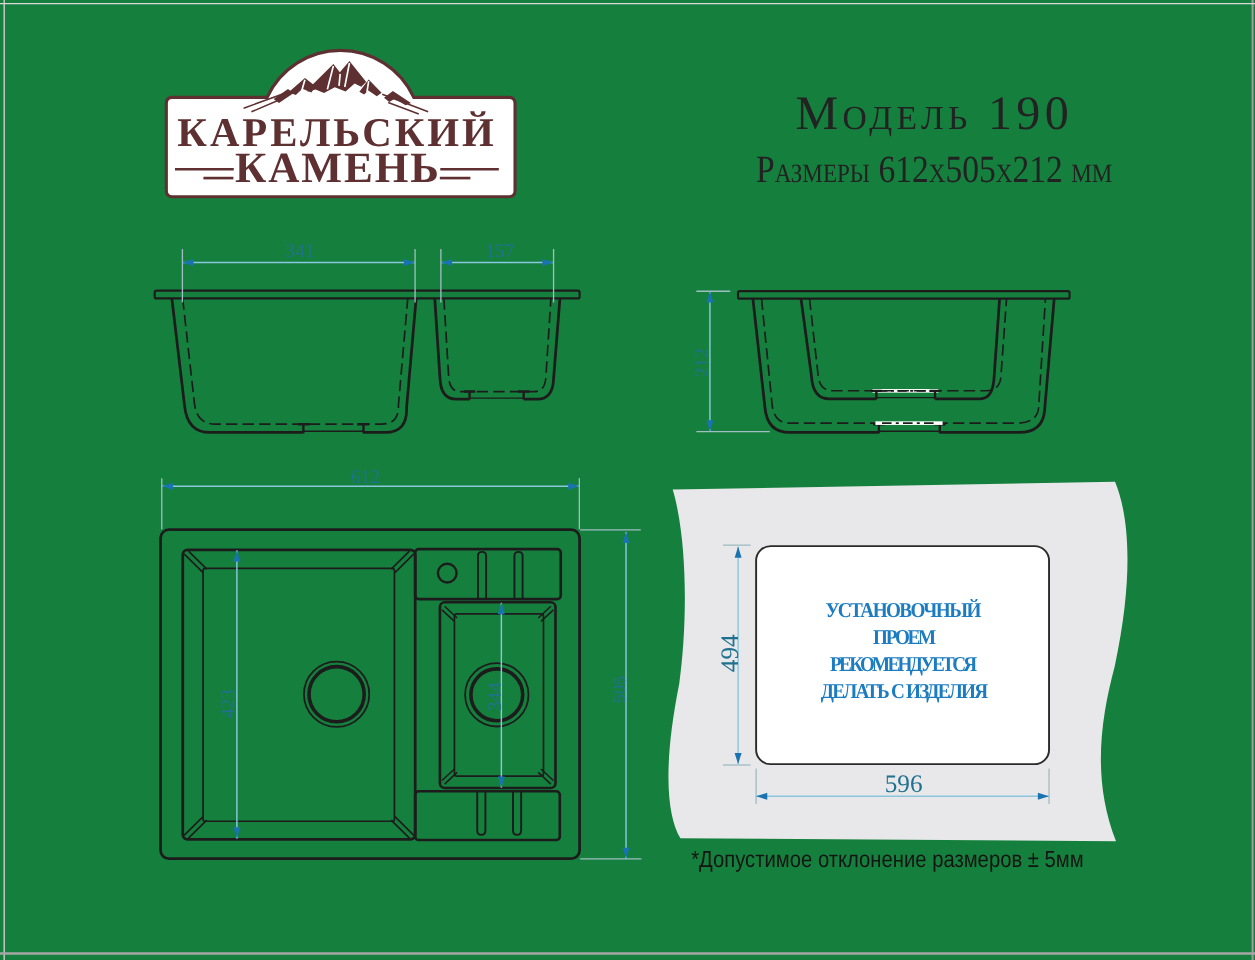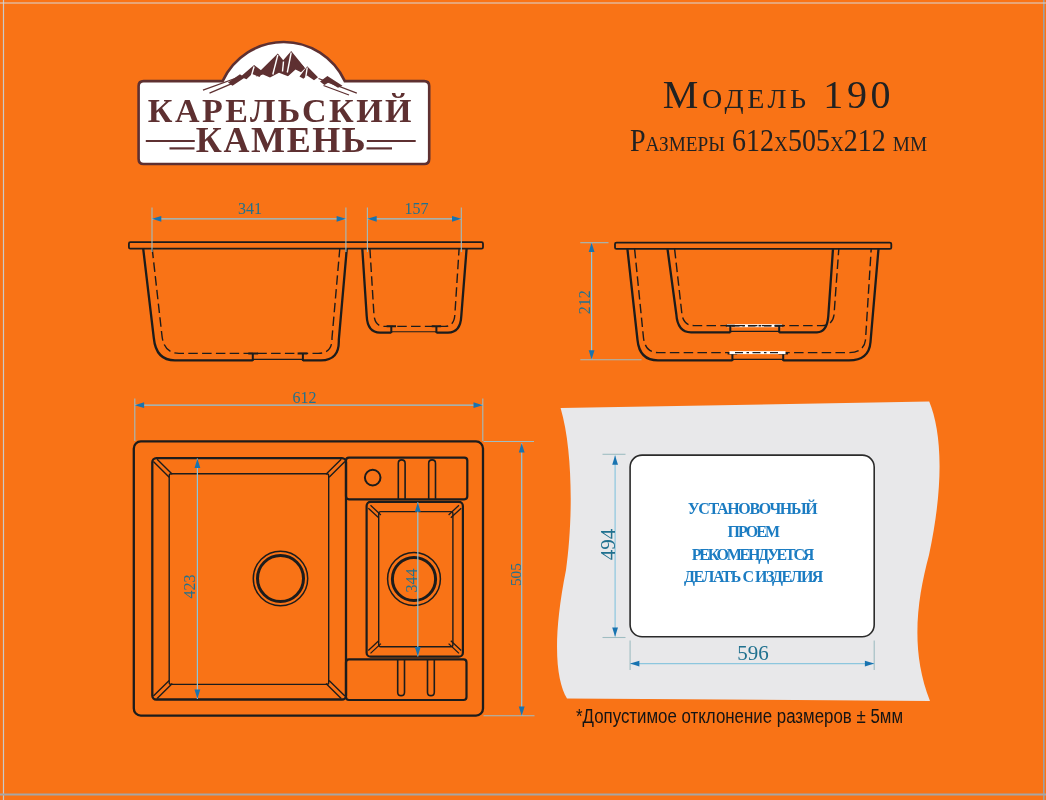--- a/index.html
+++ b/index.html
@@ -1,16 +1,16 @@
 <!DOCTYPE html>
 <html><head>
 <meta charset="utf-8">
 <style>
   html,body{margin:0;padding:0;background:#fff;}
-  #page{position:relative;width:1046px;height:800px;background:#f97316;overflow:hidden;}
+  #page{position:relative;width:1046px;height:800px;background:#15803d;overflow:hidden;}
   svg{position:absolute;top:0;left:0;}
   text{font-family:"Liberation Serif",serif;}
 </style>
 </head>
 <body>
 <div id="page">
 <svg width="1046" height="800" viewBox="0 0 1046 800">
 <defs>
 <g id="dimarrow">
           <path d="M0,0 L-9.3,-2.9 L-9.3,2.9 Z" fill="#1873b0"></path>

